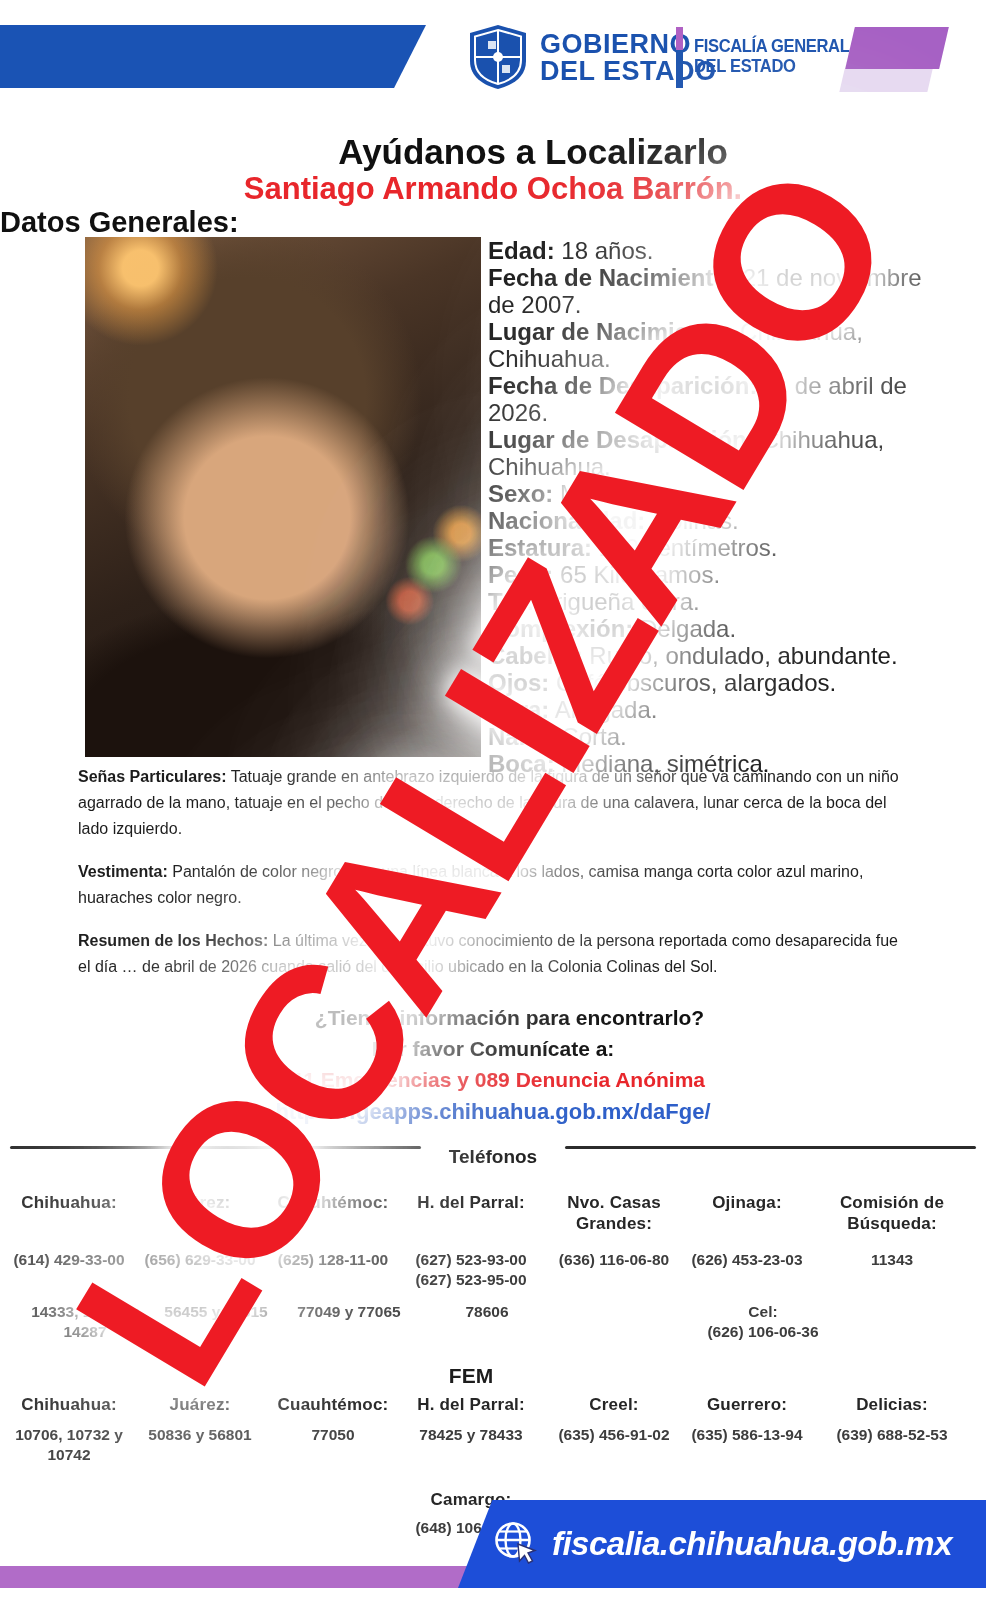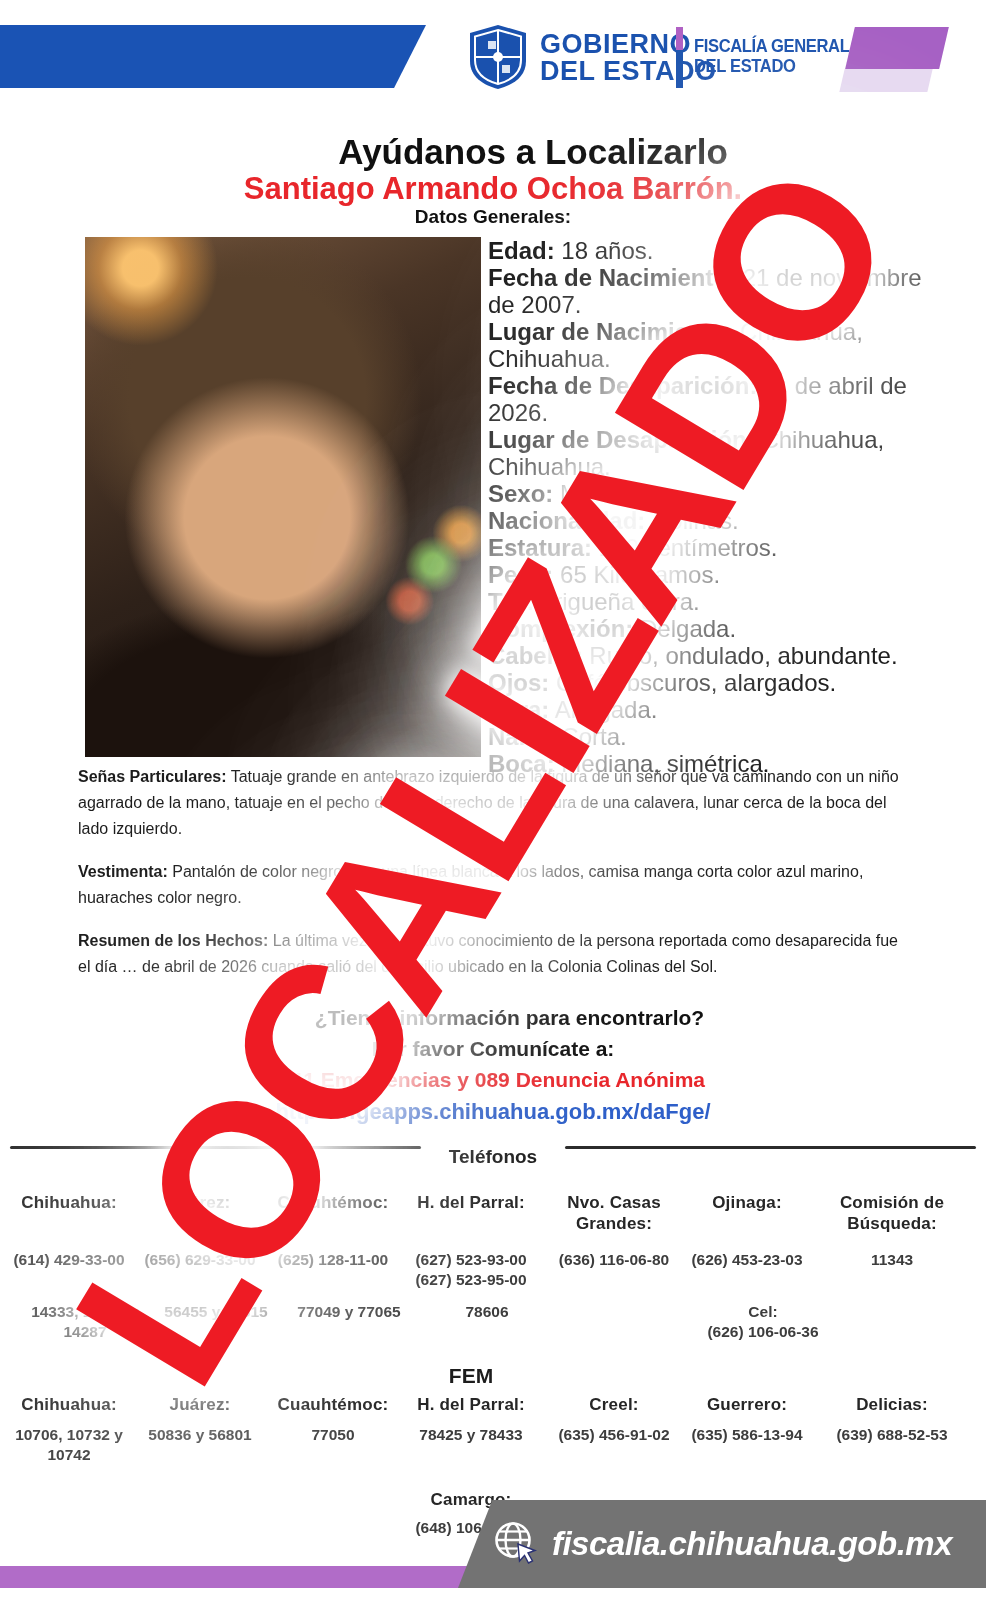--- a/index.html
+++ b/index.html
@@ -17,21 +17,21 @@
   .lockup-divider{position:absolute;left:676px;top:27px;width:7px;height:61px;}
   .lockup-divider .p{height:23px;background:#b05fc4;}
   .lockup-divider .b{height:38px;background:#1a51ae;}
   .fge-name{position:absolute;left:694px;top:36px;color:#1a51ae;font-weight:bold;
     font-size:18px;line-height:20px;letter-spacing:-.4px;transform:scaleX(.92);transform-origin:left top;}
   .shape-purple{position:absolute;left:850px;top:27px;width:94px;height:42px;background:#a65fc4;transform:skewX(-13deg);}
   .shape-lavender{position:absolute;left:842px;top:69px;width:88px;height:23px;background:#e7daf1;transform:skewX(-13deg);}
   
   .title1{position:absolute;top:132px;left:0;width:100%;text-align:center;font-size:35px;font-weight:bold;color:#101010;padding-left:40px;}
   .title2{position:absolute;top:171px;left:0;width:100%;text-align:center;font-size:31px;font-weight:bold;color:#e8262b;}
-  .title3{position:absolute;top:206px;left:0;width:100%;text-align:center;font-size:19px;font-weight:bold;color:#101010;}
+  .title3{position:absolute;top:206px;left:0;width:100%;font-size:29px;font-weight:bold;color:#101010;}
   
   .photo{position:absolute;left:85px;top:237px;width:396px;height:520px;
     background:
       radial-gradient(circle at 14% 6%, rgba(255,198,112,.95) 0 3%, rgba(255,172,74,.5) 7%, transparent 13%),
       radial-gradient(circle at 88% 63%, rgba(125,200,70,.85) 0 2%, transparent 6%),
       radial-gradient(circle at 95% 57%, rgba(242,152,44,.85) 0 2%, transparent 6%),
       radial-gradient(circle at 82% 70%, rgba(230,85,45,.75) 0 2%, transparent 5%),
       radial-gradient(ellipse 36% 27% at 46% 54%, #d8a67c 0 58%, rgba(216,166,124,0) 100%),
       radial-gradient(ellipse 44% 34% at 41% 31%, #57402b 0 68%, transparent 100%),
       radial-gradient(ellipse 62% 28% at 45% 97%, #1c120d 0 78%, transparent 100%),
@@ -64,21 +64,21 @@
   .row-p{margin-top:16px;}
   .row-x{margin-top:12px;margin-left:16px;}
   .fem-t{margin-top:22px;}
   .fem-title{font-size:21px;font-weight:bold;color:#1d1d1d;}
   .row-fh{margin-top:6px;}
   .row-fv{margin-top:10px;}
   .row-ch{margin-top:24px;}
   .row-cv{margin-top:8px;}
   
   .footer-strip{position:absolute;left:0;top:1566px;width:468px;height:22px;background:#b16cc8;}
-  .footer-bar{position:absolute;left:458px;top:1500px;width:528px;height:88px;background:#737373;
+  .footer-bar{position:absolute;left:458px;top:1500px;width:528px;height:88px;background:#1d4ed8;
     clip-path:polygon(6.5% 0,100% 0,100% 100%,0 100%);
     display:flex;align-items:center;justify-content:center;gap:14px;}
   .footer-url{color:#ffffff;font-size:33px;font-weight:bold;font-style:italic;letter-spacing:-.5px;}
   
   .watermark{
     position:absolute;left:483px;top:778px;z-index:40;
     transform:translate(-50%,-50%) rotate(-59deg);
     font-size:218px;font-weight:bold;color:#ee1b24;letter-spacing:-7px;white-space:nowrap;
     text-shadow:
       0 0 20px rgba(255,255,255,.98),

